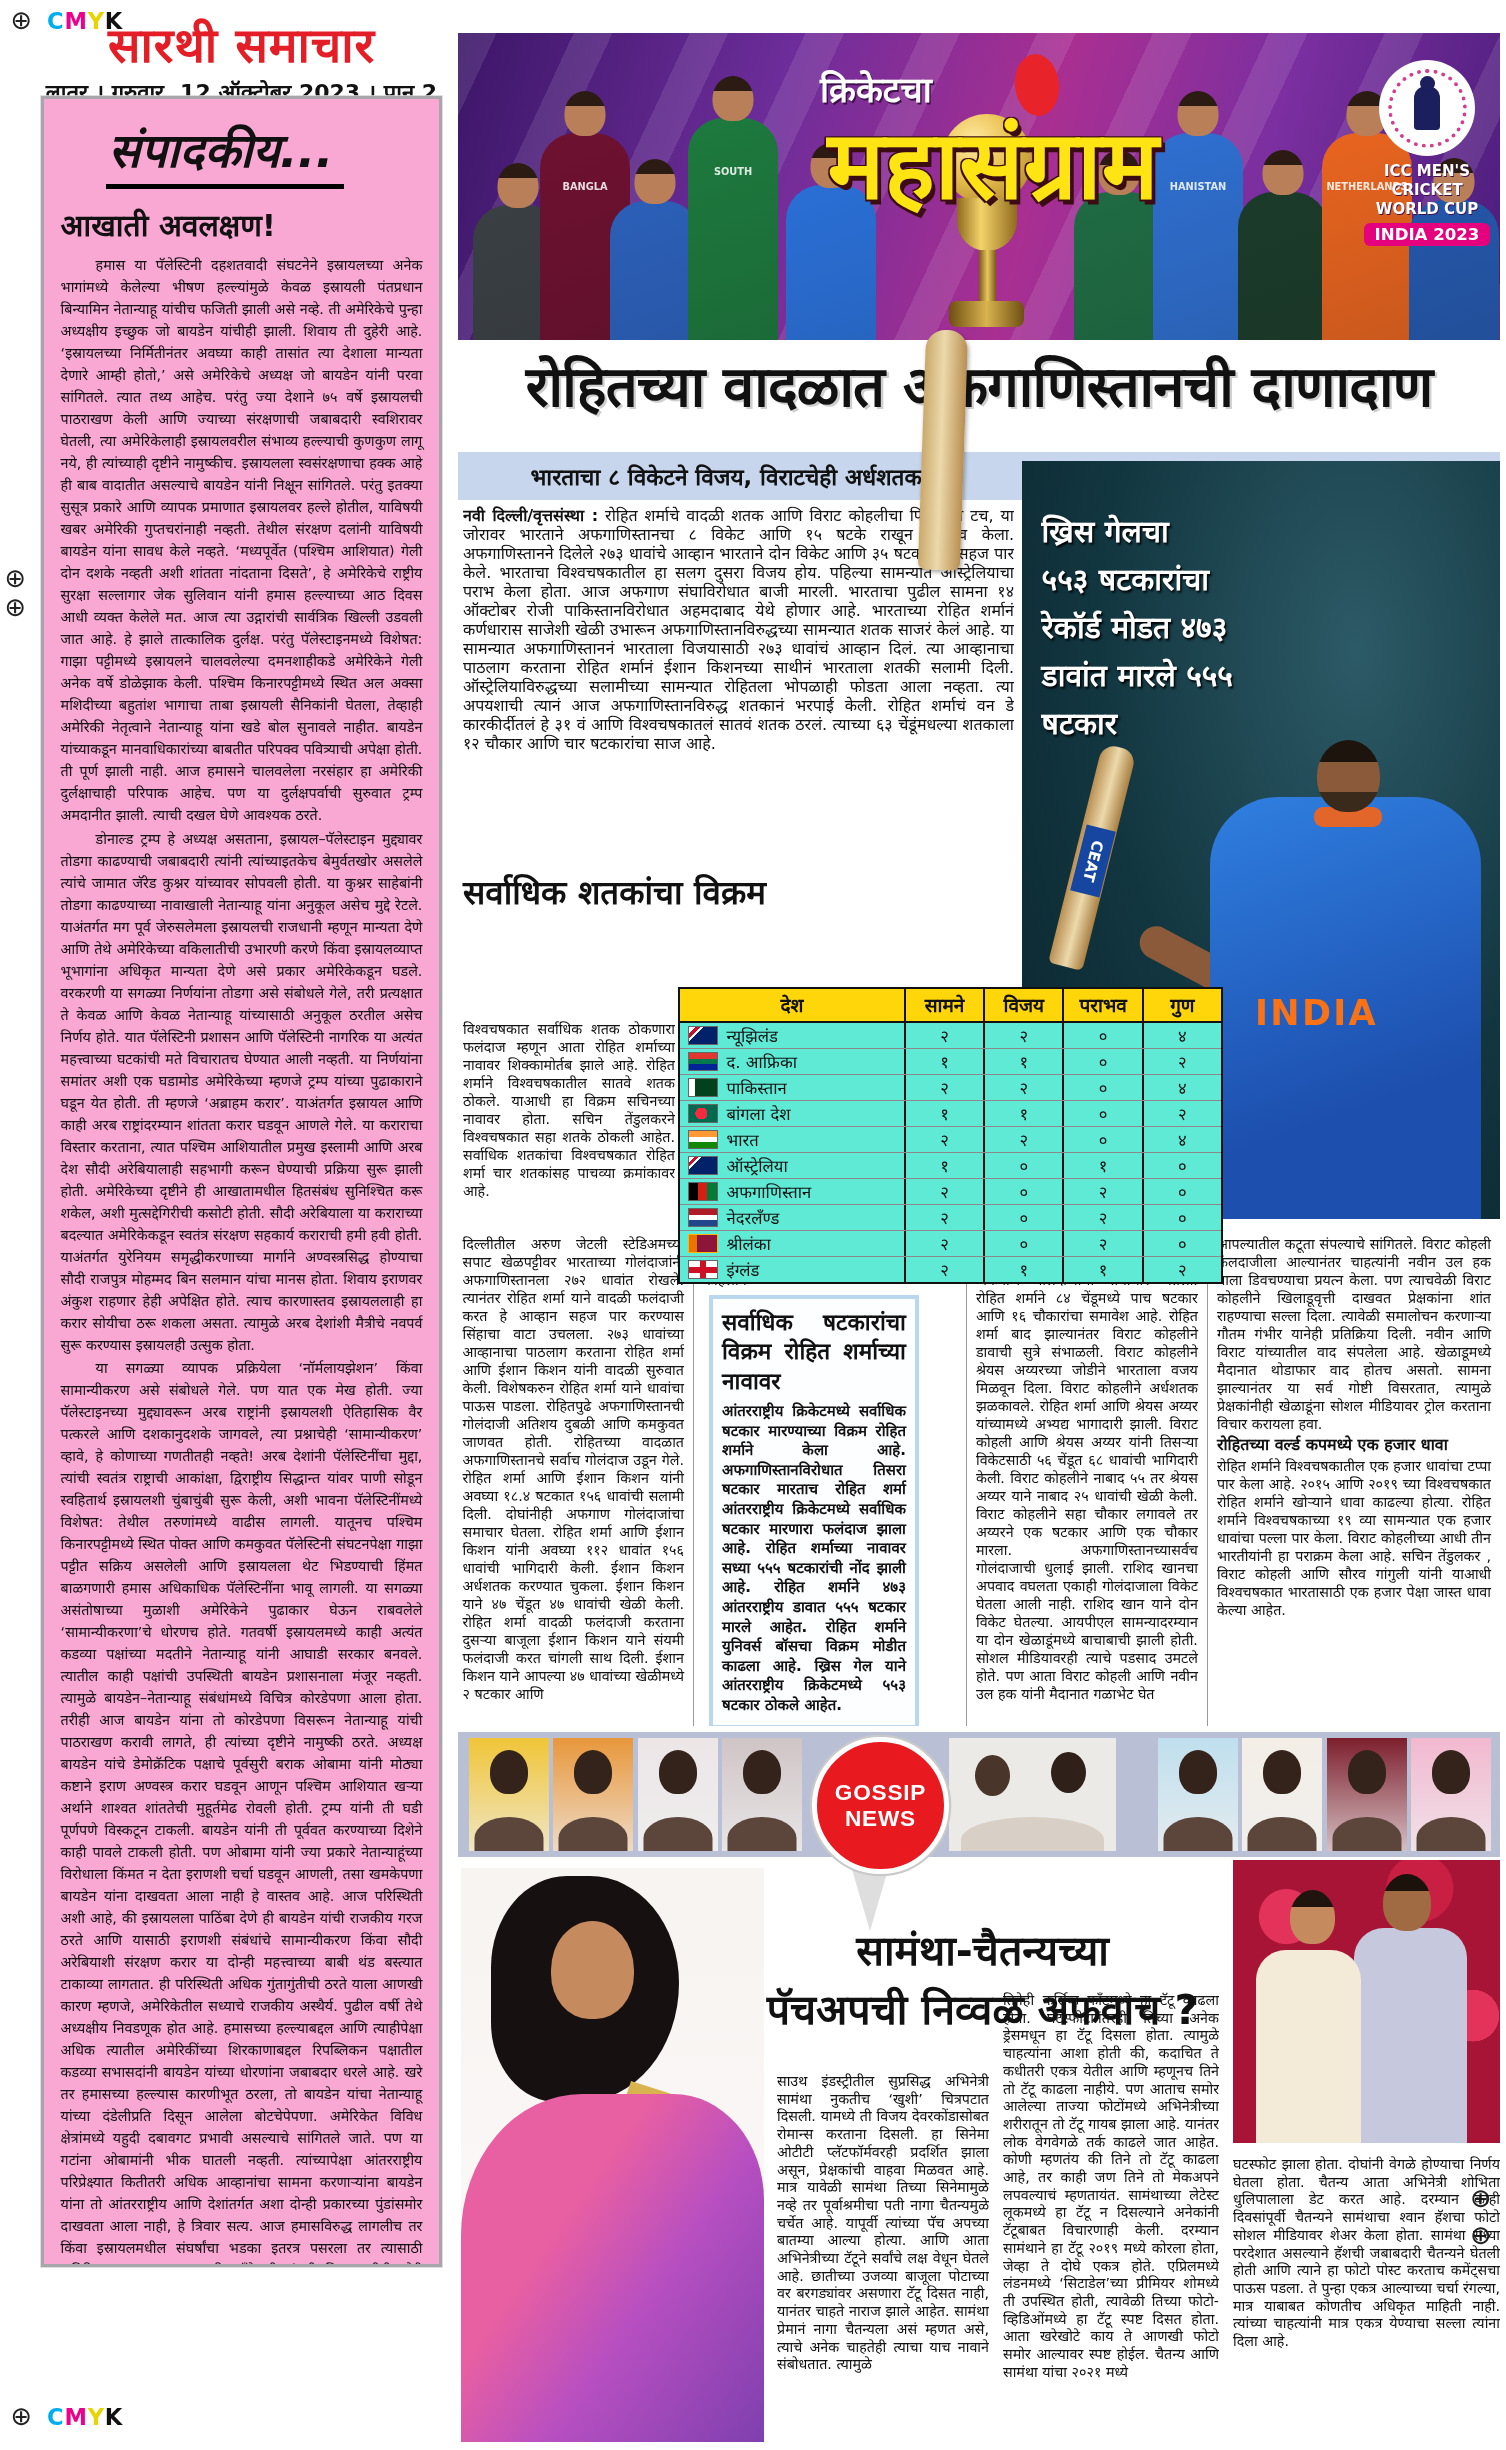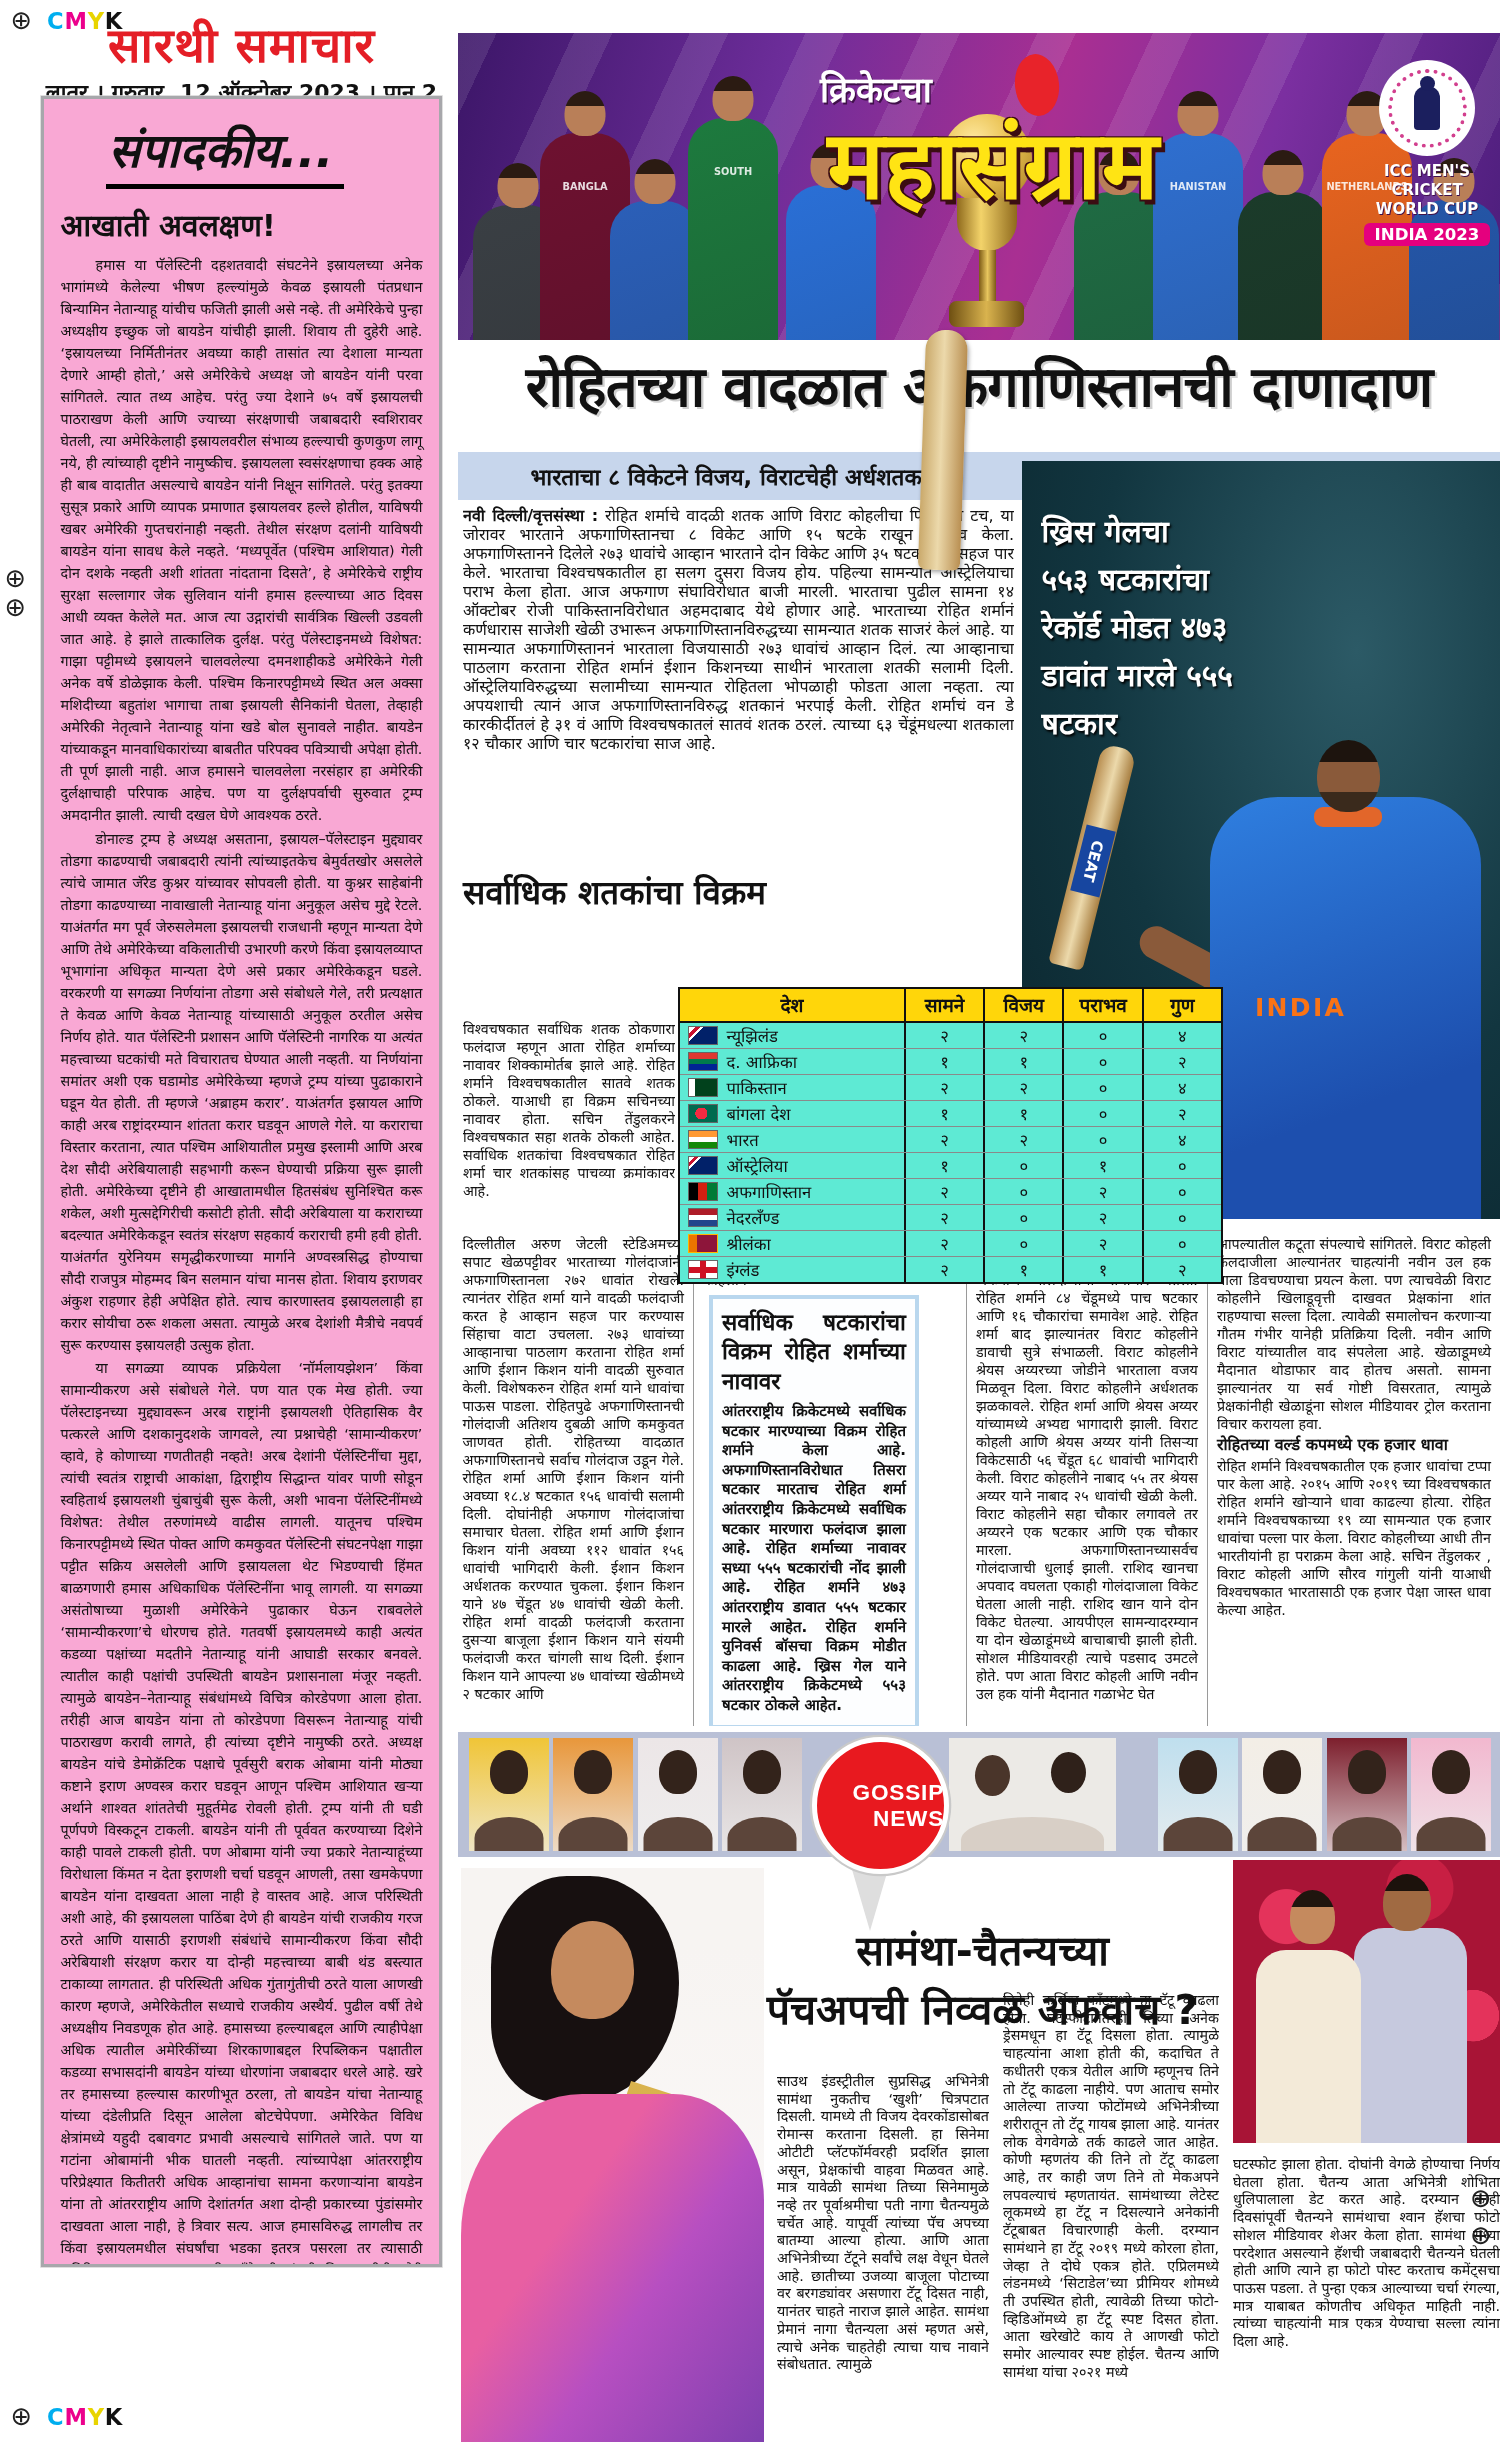--- a/index.html
+++ b/index.html
@@ -69,21 +69,21 @@
 
   
   .rohit{left:1022px;top:461px;width:478px;height:758px;overflow:hidden;
          background:radial-gradient(ellipse at 70% 25%,#2c5a66,#123640 55%,#0a242c 100%);z-index:1;}
   .r-overlay{position:absolute;left:19.6px;top:47px;font-size:30px;font-weight:bold;color:#fff;line-height:1.6;text-shadow:1.5px 1.5px 2.3px #000;z-index:5;}
   .r-jersey{position:absolute;left:188px;bottom:0;width:271px;height:422px;border-radius:68px 68px 0 0;
             background:linear-gradient(160deg,#2f7fe0,#1d4fae 70%);}
   .r-collar{position:absolute;left:292px;bottom:392px;width:68px;height:19.6px;border-radius:9px;background:#e2662a;}
   .r-head{position:absolute;left:295px;bottom:407px;width:63px;height:72px;border-radius:50% 50% 46% 46%;
           background:linear-gradient(180deg,#1d140e 0 30%,#8a5a3a 30% 72%,#3a2a1c 72%);}
-  .r-india{position:absolute;left:45px;top:196px;font-size:25px;font-weight:bold;color:#f97316;letter-spacing:2.3px;}
+  .r-india{position:absolute;left:45px;top:196px;font-size:35px;font-weight:bold;color:#f97316;letter-spacing:2.3px;}
   .r-arm{position:absolute;left:113px;bottom:241px;width:113px;height:33px;border-radius:16.6px;background:#8a5a3a;transform:rotate(28deg);}
   .r-bat{position:absolute;left:53px;bottom:249px;width:35px;height:226px;border-radius:15px 15px 6px 6px;
          background:linear-gradient(90deg,#b98f52,#ecd9ab 50%,#a87f42);transform:rotate(14deg);}
   .r-ceat{position:absolute;left:56px;bottom:324px;width:30px;height:68px;background:#1746a0;transform:rotate(14deg);
           color:#fff;font-size:15px;font-weight:bold;display:flex;align-items:center;justify-content:center;writing-mode:vertical-rl;}
 
   
   .cent-head{left:463px;top:872px;width:377px;font-size:33px;font-weight:bold;line-height:1.3;white-space:nowrap;}
   .cent-body{left:463px;top:972px;width:212px;height:249px;overflow:hidden;font-size:14.3px;line-height:18px;text-align:justify;margin-top:48px;}
 
@@ -126,21 +126,21 @@
   .strip{left:458px;top:1732px;width:1042px;height:125px;background:#b9c0d6;overflow:visible;}
   .strip-group{position:absolute;top:6px;display:flex;gap:4.5px;}
   .portrait{width:80px;height:113px;position:relative;overflow:hidden;}
   .sil-head{position:absolute;top:12px;left:50%;transform:translateX(-50%);width:38px;height:44px;border-radius:50% 50% 45% 45%;background:#33231b;}
   .sil-body{position:absolute;bottom:-7.5px;left:50%;transform:translateX(-50%);width:69px;height:42px;border-radius:50% 50% 0 0;background:#5c453a;}
   .whisper{position:absolute;left:491px;top:6px;width:167px;height:113px;background:#eceae6;overflow:hidden;}
   .wh-a{position:absolute;left:25.6px;top:16.6px;width:35px;height:41px;border-radius:50%;background:#4a352a;}
   .wh-b{position:absolute;right:30px;top:13.6px;width:35px;height:41px;border-radius:50%;background:#2f211a;}
   .wh-s{position:absolute;left:12px;bottom:-10.5px;width:143px;height:45px;border-radius:50% 50% 0 0;background:#d8cfc6;}
   .bubble{left:812px;top:1737px;width:127px;height:127px;border-radius:50%;background:#e8191f;border:5.3px solid #fff;
-          box-shadow:0 0 0 2.3px #c9c9c9;display:flex;flex-direction:column;align-items:flex-end;justify-content:center;z-index:6;}
+          box-shadow:0 0 0 2.3px #c9c9c9;display:flex;flex-direction:column;align-items:center;justify-content:center;z-index:6;}
   .bubble div{color:#fff;font-weight:bold;font-size:22.6px;letter-spacing:0.8px;line-height:1.15;font-family:"Liberation Sans",sans-serif;}
   .bubble-tail{left:851px;top:1866px;width:0;height:0;border-left:19.6px solid transparent;border-right:19.6px solid transparent;
                border-top:65px solid #dedede;z-index:5;}
   .g-head{left:734px;top:1922px;width:497px;text-align:center;font-size:41px;font-weight:bold;line-height:1.45;}
   .samantha{left:461px;top:1868px;width:303px;height:574px;overflow:hidden;background:linear-gradient(180deg,#f7f4f2 0 14%,#fdfbfa);}
   .sm-hair{position:absolute;left:30px;top:7.5px;width:188px;height:226px;border-radius:46% 54% 60% 40%;background:#171010;}
   .sm-face{position:absolute;left:90px;top:53px;width:83px;height:98px;border-radius:50% 50% 46% 46%;background:#c58a5e;}
   .sm-saree{position:absolute;left:0px;top:226px;width:303px;height:354px;border-radius:40% 30% 0 0;
             background:linear-gradient(125deg,#e85fa2 0 35%,#b74fc1 60%,#7e3fae);}
   .sm-border{position:absolute;left:113px;top:211px;width:45px;height:362px;background:linear-gradient(180deg,#d9b34e,#b8903a);transform:rotate(18deg);}

